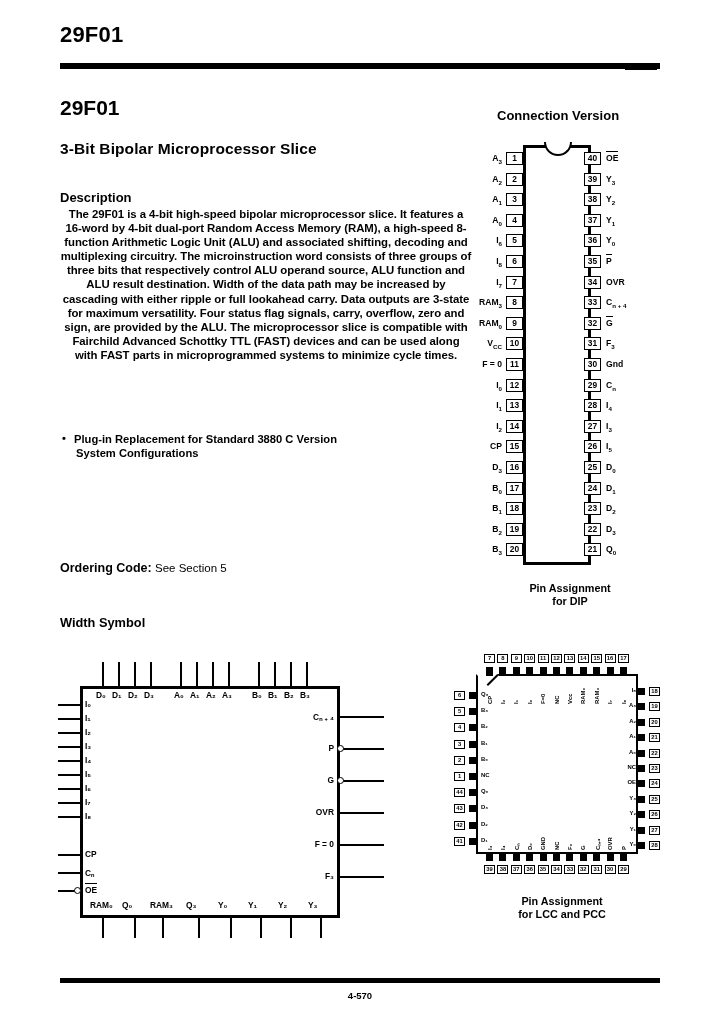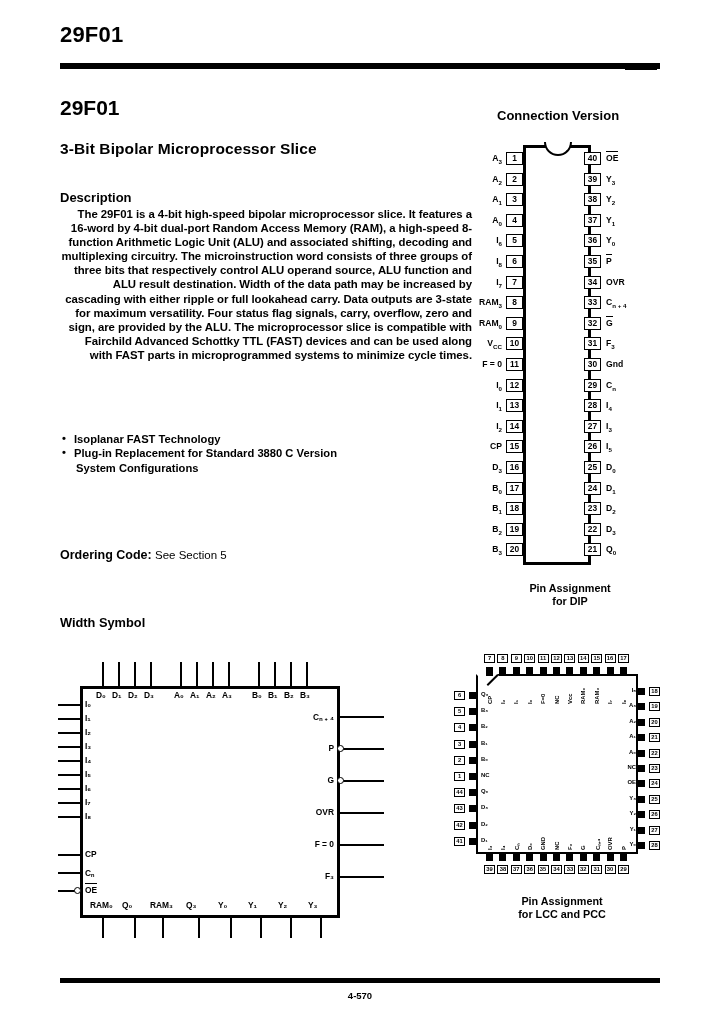--- a/index.html
+++ b/index.html
@@ -24,32 +24,32 @@
   .hdr-tick{
     position:absolute;left:625px;top:68px;width:32px;height:2px;background:#000;
   }
 
   
   .title-part{position:absolute;left:60px;top:96px;font-size:21px;font-weight:bold;}
   .subtitle{position:absolute;left:60px;top:140px;font-size:15.5px;font-weight:bold;letter-spacing:.1px;}
   .sec-desc{position:absolute;left:60px;top:190px;font-size:13px;font-weight:bold;}
   .desc-body{
     position:absolute;left:60px;top:207px;width:412px;
-    font-size:11.4px;font-weight:bold;line-height:14.1px;text-align:right;
+    font-size:11.4px;font-weight:bold;line-height:14.1px;text-align:center;
     letter-spacing:-.05px;
   }
   .features{
     position:absolute;left:62px;top:432px;width:400px;
     font-size:11.2px;font-weight:bold;line-height:14.4px;
   }
   .features li{list-style:none;position:relative;padding-left:12px;}
   .features li:before{content:"\2022";position:absolute;left:0;top:-1px;}
   .features ul{margin:0;padding:0;}
   .feat-cont{display:block;padding-left:14px;}
-  .ordering{position:absolute;left:60px;top:548px;font-size:12px;text-align:center;}
+  .ordering{position:absolute;left:60px;top:561px;font-size:12px;text-align:center;}
   .ordering b{font-weight:bold;font-size:12.5px;}
   .ordering span.val{font-weight:normal;font-size:11.5px;}
 
   
   .conn-head{position:absolute;left:497px;top:108px;font-size:13px;font-weight:bold;}
 
   
   .dip-wrap{position:absolute;left:470px;top:140px;width:200px;height:440px;}
   .dip-body{
     position:absolute;left:53px;top:5px;width:68px;height:420px;
@@ -134,21 +134,20 @@
   <div class="hdr-rule"></div>
   <div class="hdr-tick"></div>
 
   <div class="title-part">29F01</div>
   <div class="subtitle">3-Bit Bipolar Microprocessor Slice</div>
   <div class="sec-desc">Description</div>
   <div class="desc-body">The 29F01 is a 4-bit high-speed bipolar microprocessor slice. It features a 16-word by 4-bit dual-port Random Access Memory (RAM), a high-speed 8-function Arithmetic Logic Unit (ALU) and associated shifting, decoding and multiplexing circuitry. The microinstruction word consists of three groups of three bits that respectively control ALU operand source, ALU function and ALU result destination. Width of the data path may be increased by cascading with either ripple or full lookahead carry. Data outputs are 3-state for maximum versatility. Four status flag signals, carry, overflow, zero and sign, are provided by the ALU. The microprocessor slice is compatible with Fairchild Advanced Schottky TTL (FAST) devices and can be used along with FAST parts in microprogrammed systems to minimize cycle times.</div>
 
   <div class="features">
     <ul id="feature-items">
-        <li>Isoplanar FAST Technology</li>
         <li>Plug-in Replacement for Standard 3880 C Version</li>
       </ul>
     <span class="feat-cont">System Configurations</span>
   </div>
 
   <div class="ordering">
     <b>Ordering Code:</b>
     <span class="val">See Section 5</span>
   </div>
 

